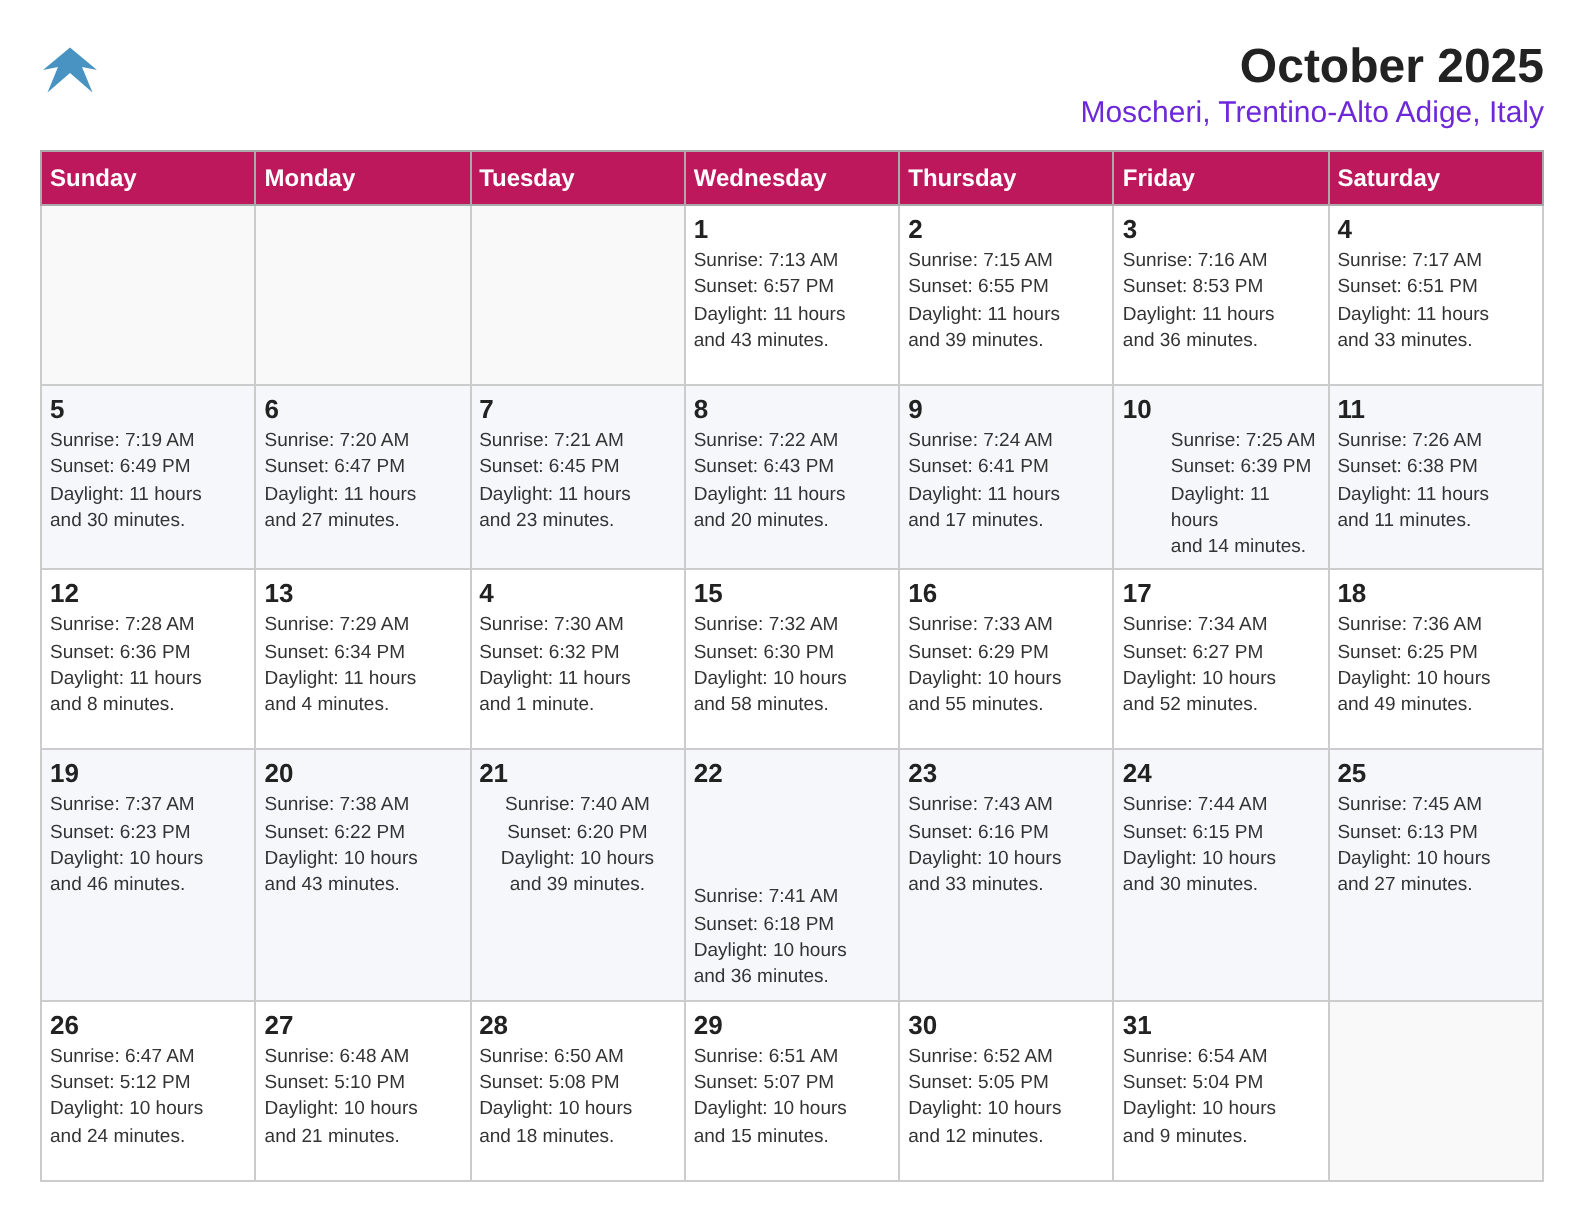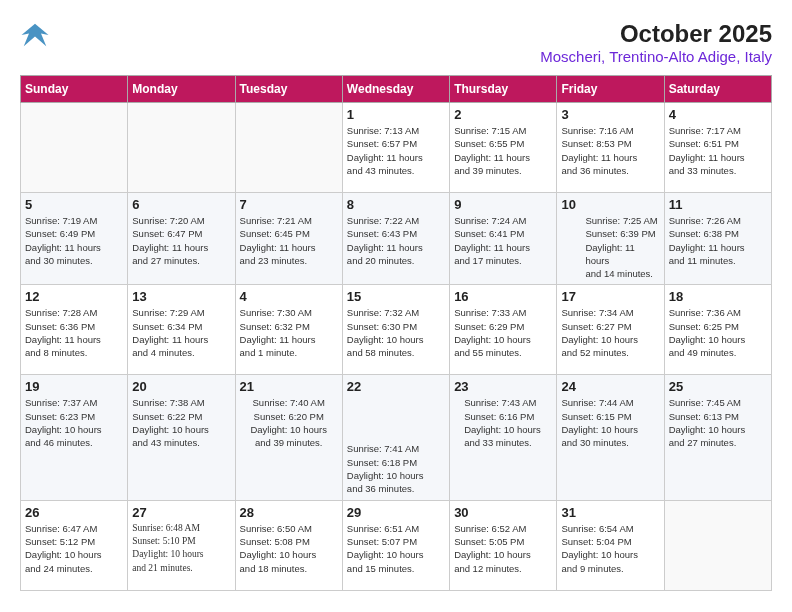--- a/index.html
+++ b/index.html
@@ -275,21 +275,21 @@
         </td>
         <td>
           <span class="day-number">22</span>
           <div class="day-info" style="white-space: pre-line; margin-top: 48px;">Sunrise: 7:41 AM
 Sunset: 6:18 PM
 Daylight: 10 hours
 and 36 minutes.</div>
         </td>
         <td>
           <span class="day-number">23</span>
-          <div class="day-info" style="white-space: pre-line; margin-left: 10px;">Sunrise: 7:43 AM
+          <div class="day-info" style="white-space: pre-line;">Sunrise: 7:43 AM
 Sunset: 6:16 PM
 Daylight: 10 hours
 and 33 minutes.</div>
         </td>
         <td>
           <span class="day-number">24</span>
           <div class="day-info" style="white-space: pre-line;">Sunrise: 7:44 AM
 Sunset: 6:15 PM
 Daylight: 10 hours
 and 30 minutes.</div>
@@ -305,21 +305,21 @@
       <tr>
         <td>
           <span class="day-number">26</span>
           <div class="day-info" style="white-space: pre-line;">Sunrise: 6:47 AM
 Sunset: 5:12 PM
 Daylight: 10 hours
 and 24 minutes.</div>
         </td>
         <td>
           <span class="day-number">27</span>
-          <div class="day-info" style="white-space: pre-line; font-family: Liberation Serif, serif;">Sunrise: 6:48 AM
+          <div class="day-info" style="white-space: pre-line;">Sunrise: 6:48 AM
 Sunset: 5:10 PM
 Daylight: 10 hours
 and 21 minutes.</div>
         </td>
         <td>
           <span class="day-number">28</span>
           <div class="day-info" style="white-space: pre-line;">Sunrise: 6:50 AM
 Sunset: 5:08 PM
 Daylight: 10 hours
 and 18 minutes.</div>

